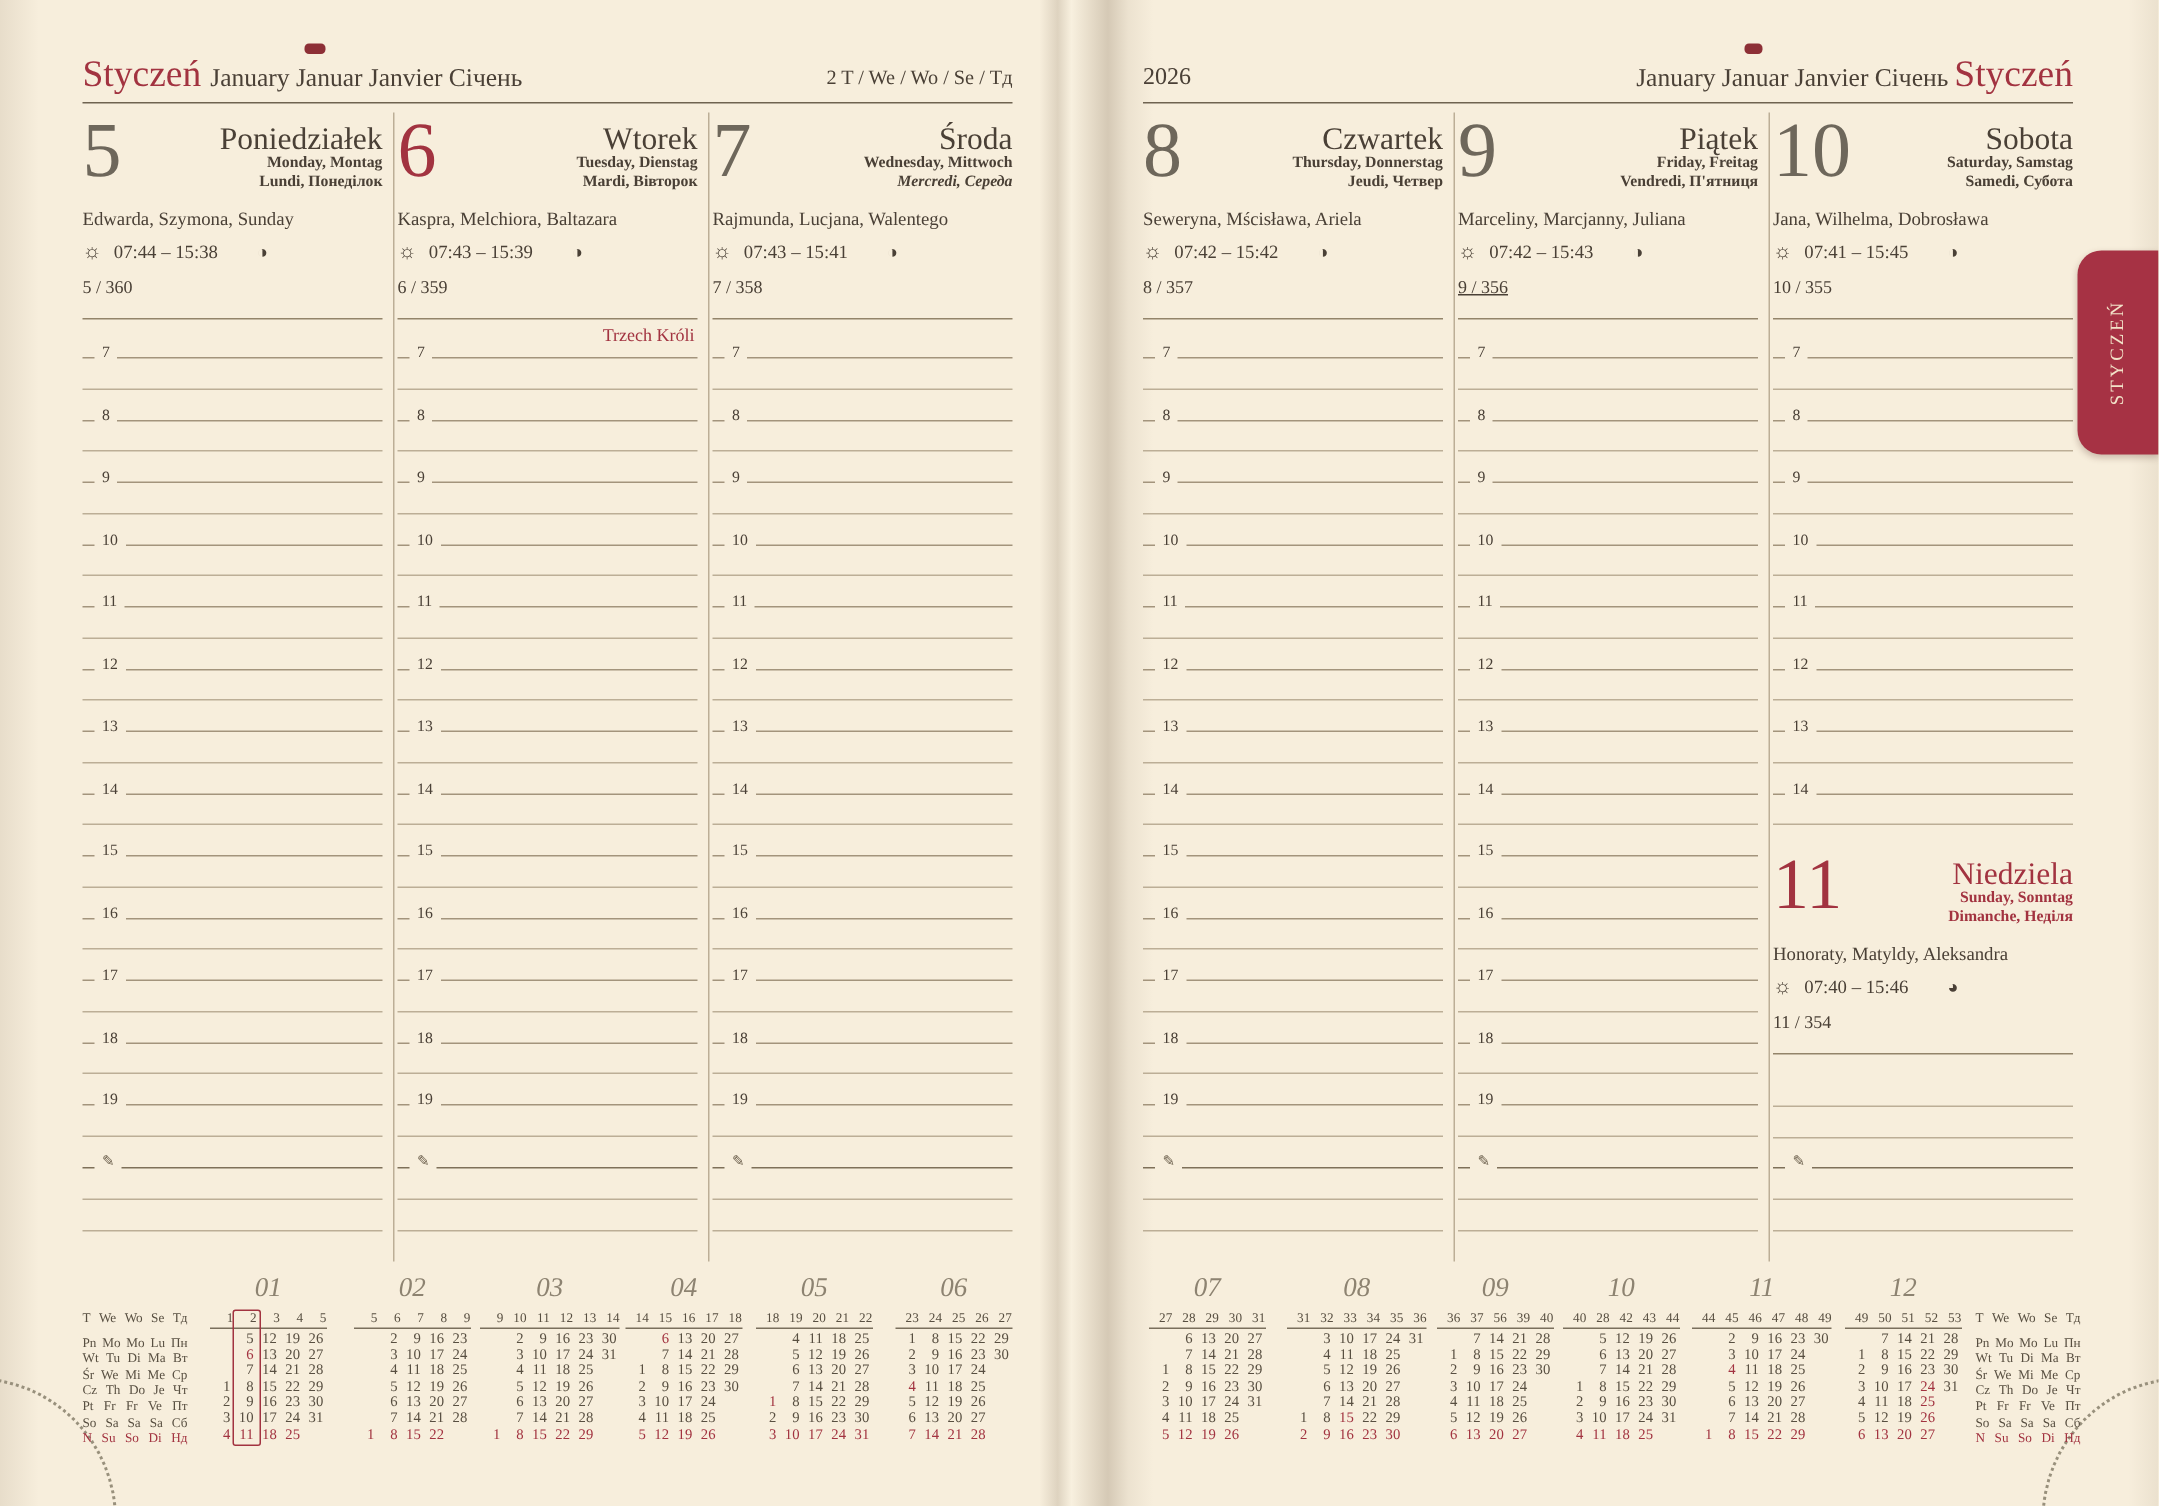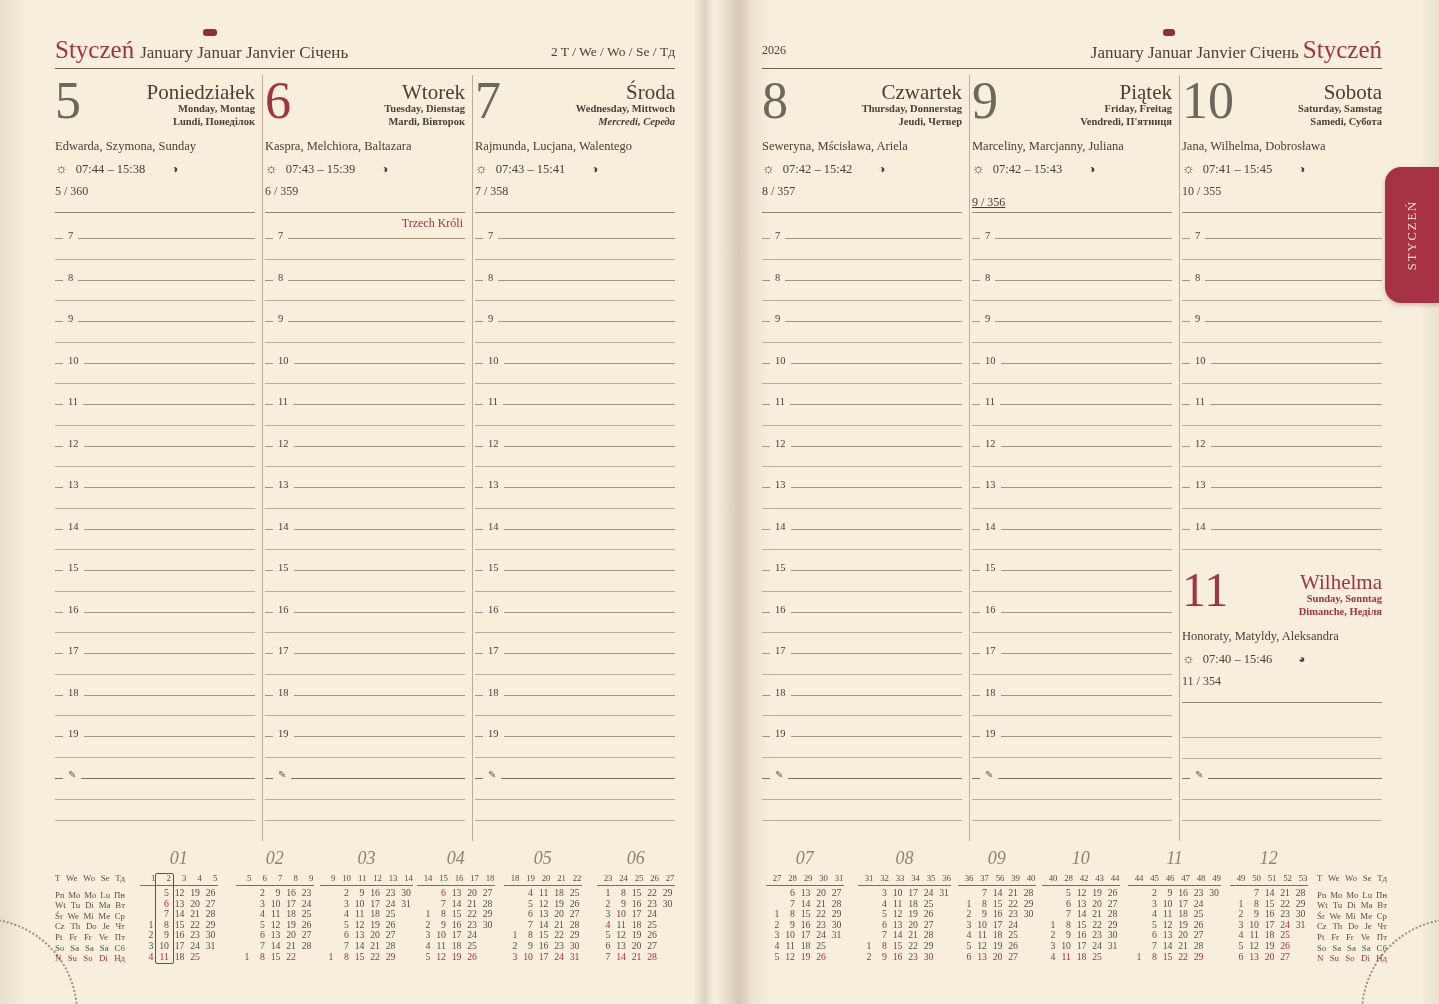--- a/index.html
+++ b/index.html
@@ -22,21 +22,21 @@
   .corner-l{left:-112px;top:918px;}
   .corner-r{right:-112px;top:918px;}
   
   .ribbon{width:14px;height:7px;background:#8d2f36;border-radius:3px;}
   
   .hdr-left{left:55px;top:36px;width:620px;}
   .hdr-right{left:762px;top:36px;width:620px;}
   .hdr-month{font-size:25px;color:#a23340;}
   .hdr-langs{font-size:17px;color:#4a4036;margin-left:6px;}
   .hdr-week{position:absolute;right:0;top:8px;font-size:13.5px;color:#4a4036;}
-  .hdr-year{font-size:12px;color:#4a4036;position:absolute;left:0;top:7px;}
+  .hdr-year{font-size:16px;color:#4a4036;position:absolute;left:0;top:7px;}
   .hdr-right-text{position:absolute;right:0;top:0;}
   .hdr-rule{height:1px;background:#6f6350;}
   .rule-l{left:55px;top:68px;width:620px;}
   .rule-r{left:762px;top:68px;width:620px;}
   
   .day-col{position:absolute;top:75px;width:200px;height:766px;}
   .vdiv{width:1px;top:75px;height:766px;background:#bcae96;}
   .day-num{position:absolute;left:0;top:0;font-size:52px;line-height:52px;color:#6e675b;}
   .day-name{position:absolute;right:0;top:6px;font-size:21px;line-height:22px;}
   .day-sub{position:absolute;right:0;font-size:10.5px;line-height:12px;font-weight:bold;}
@@ -489,21 +489,21 @@
       <div class="hhalf" style="top: 723.5px;"></div>
       <div class="hhalf" style="top: 744.5px;"></div>
     </div>
     <div class="day-col" style="left: 972px;">
       <div class="day-num" style="top: 0px;">9</div>
       <div class="day-name" style="top: 6px;">Piątek</div>
       <div class="day-sub" style="top: 28px;">Friday, Freitag</div>
       <div class="day-sub" style="top: 41px;">Vendredi, П'ятниця</div>
       <div class="day-names" style="top: 64px;">Marceliny, Marcjanny, Juliana</div>
       <div class="sun-row" style="top: 86px;"><span class="sun-ico">☼</span><span class="sun-times">07:42 – 15:43</span><span class="moon-ico">◑</span></div>
-      <div class="day-stats" style="top: 120px; text-decoration: underline;">9 / 356</div>
+      <div class="day-stats" style="top: 109px; text-decoration: underline;">9 / 356</div>
       <div class="rule" style="top: 137px;"></div>
       <div class="hlab" style="top: 154px;">
         <div class="seg a"></div>
         <span class="hnum">7</span>
         <div class="seg b"></div>
       </div>
       <div class="hhalf" style="top: 183.75px;"></div>
       <div class="hlab" style="top: 195.5px;">
         <div class="seg a"></div>
         <span class="hnum">8</span>
@@ -636,21 +636,21 @@
       </div>
       <div class="hhalf" style="top: 432.75px;"></div>
       <div class="hlab" style="top: 444.5px;">
         <div class="seg a"></div>
         <span class="hnum">14</span>
         <div class="seg b"></div>
       </div>
       <div class="hhalf" style="top: 474.25px;"></div>
       <div class="sun-block">
         <div class="day-num red" style="top: 6px;">11</div>
-        <div class="day-name red" style="top: 12px;">Wilhelma</div>
+        <div class="day-name red" style="top: 12px;">Niedziela</div>
         <div class="day-sub red" style="top: 34px;">Sunday, Sonntag</div>
         <div class="day-sub red" style="top: 47px;">Dimanche, Неділя</div>
         <div class="day-names" style="top: 70px;">Honoraty, Matyldy, Aleksandra</div>
         <div class="sun-row" style="top: 92px;"><span class="sun-ico">☼</span><span class="sun-times">07:40 – 15:46</span><span class="moon-ico">◕</span></div>
         <div class="day-stats" style="top: 115px;">11 / 354</div>
         <div class="rule" style="top: 143px;"></div>
       </div>
       <div class="hhalf" style="top: 661.5px;"></div>
       <div class="hhalf" style="top: 682.5px;"></div>
       <div class="hlab iconline" style="top: 693.5px;">

